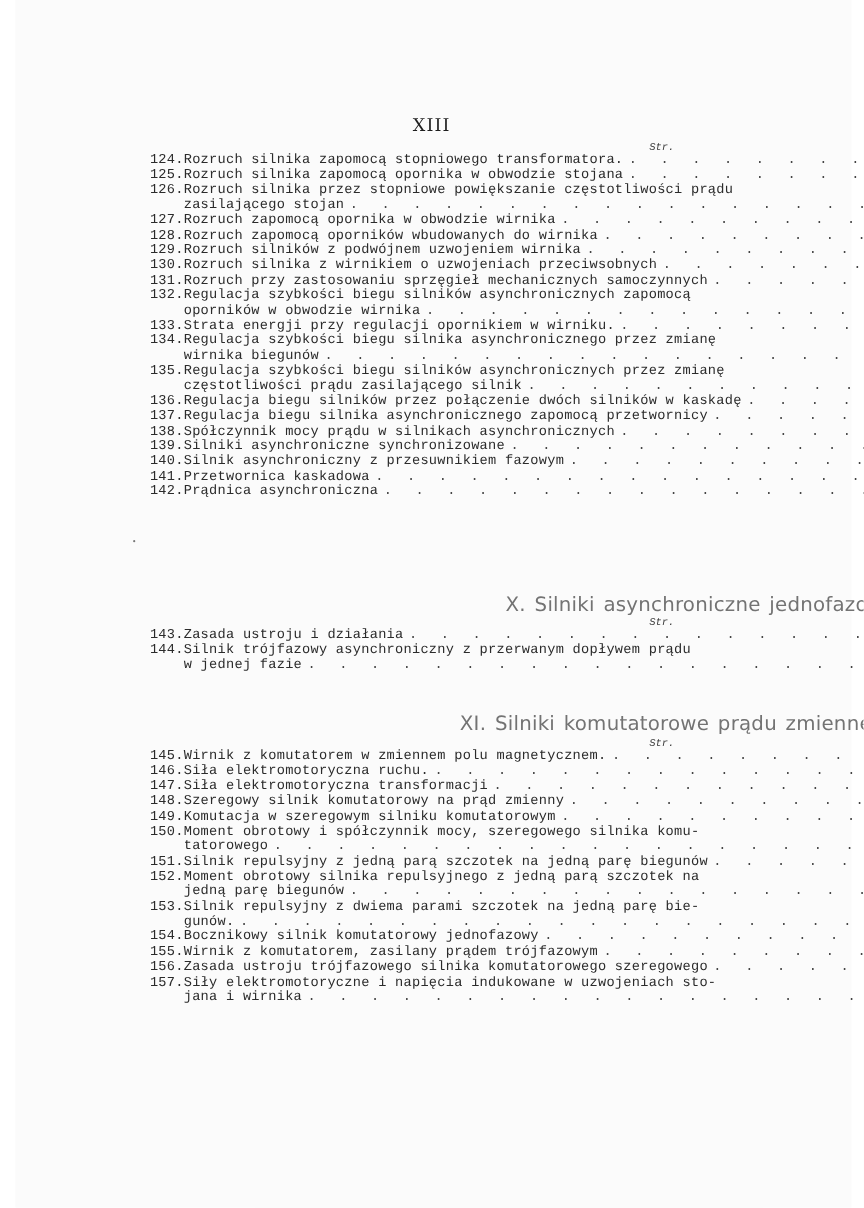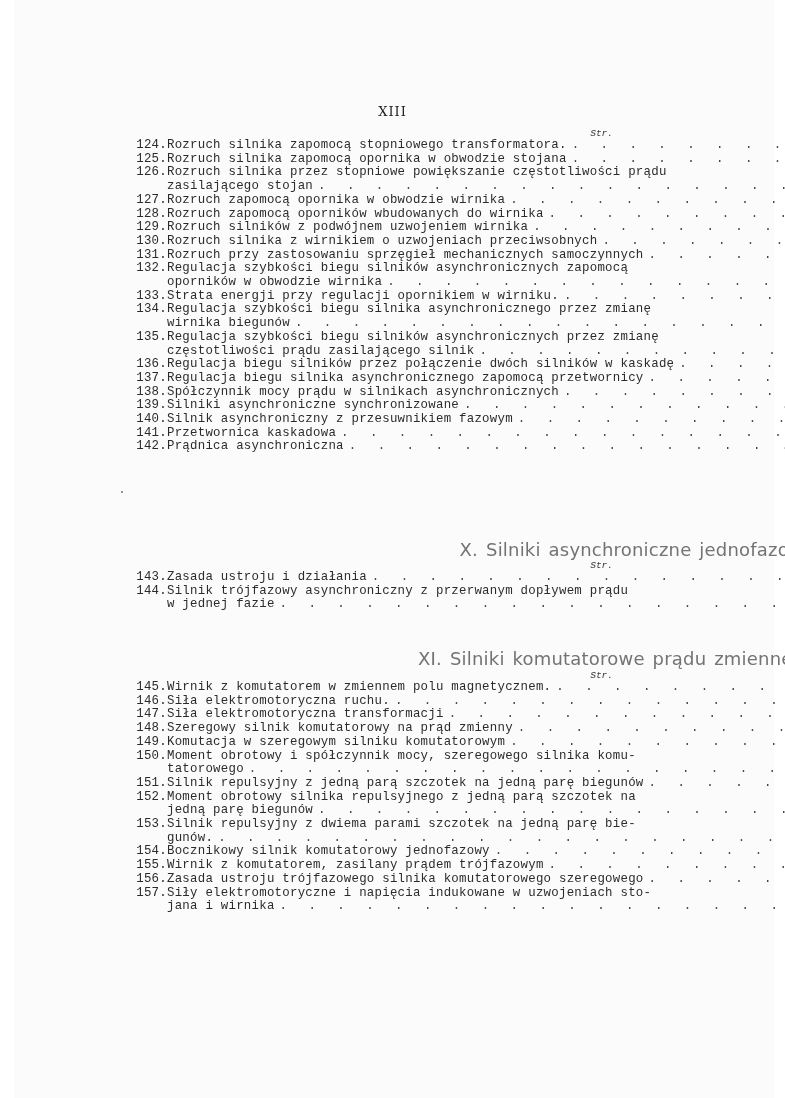--- a/index.html
+++ b/index.html
@@ -21,21 +21,21 @@
       height: 1098px;
       background: #fbfbfb;
     }
     .running-head {
       position: absolute;
       left: 0;
       width: 785px;
       top: 104px;
       text-align: center;
       font-family: "DejaVu Serif", serif;
-      font-size: 13px;
+      font-size: 16px;
       letter-spacing: 1px;
       color: #1e1e1e;
     }
     .toc {
       position: absolute;
       left: 124px;
       width: 490px;
       font-family: Liberation Mono, monospace;
       font-size: 12.4px;
       color: #2b2b2b;

